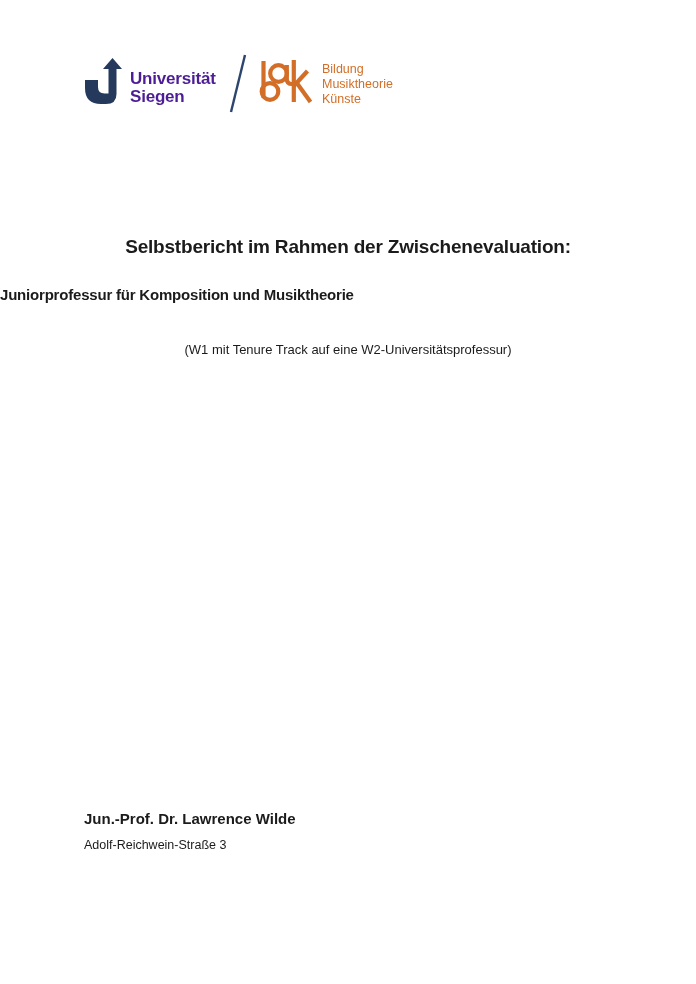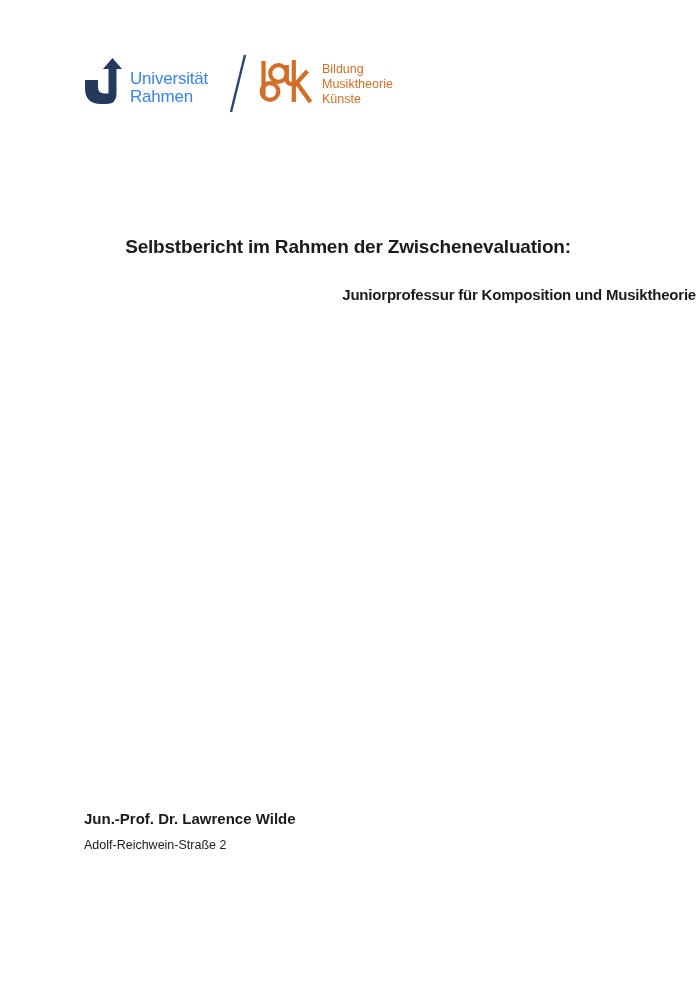--- a/index.html
+++ b/index.html
@@ -9,37 +9,37 @@
     height: 984px;
     background: #ffffff;
     font-family: "Liberation Sans", sans-serif;
     color: #1b1b1b;
     overflow: hidden;
   }
 
   
   .uni-icon   { position: absolute; left: 85px;  top: 58px;  width: 38px; height: 48px; }
   .uni-text   { position: absolute; left: 130px; top: 70px;
-                font-size: 17px; font-weight: normal; line-height: 17.5px;
-                letter-spacing: -0.2px; color: #3b82f6; }
+                font-size: 17px; font-weight: bold; line-height: 17.5px;
+                letter-spacing: -0.2px; color: #4c1d95; }
   .slash      { position: absolute; left: 228px; top: 52px; width: 20px; height: 62px; }
   .bak-icon   { position: absolute; left: 259px; top: 58px; width: 56px; height: 48px; }
   .bak-text   { position: absolute; left: 322px; top: 62px;
                 font-size: 12.5px; font-weight: normal; line-height: 15px;
                 color: #d26e27; }
 
   
   .title {
     position: absolute; left: 0; top: 236px; width: 696px; margin: 0;
     text-align: center; font-size: 19px; font-weight: bold;
     letter-spacing: -0.2px; color: #1b1b1b;
   }
   .subtitle {
     position: absolute; left: 0; top: 284px; width: 696px; margin: 0;
-    text-align: right; font-size: 15px; font-weight: bold;
+    text-align: left; font-size: 15px; font-weight: bold;
     line-height: 21px; letter-spacing: -0.2px; color: #1b1b1b;
   }
   .note {
     position: absolute; left: 0; top: 342px; width: 696px;
     text-align: center; font-size: 13px; font-weight: normal; color: #1b1b1b;
   }
 
   
   .author-name {
     position: absolute; left: 84px; top: 810px;
@@ -56,21 +56,21 @@
 <div class="page">
 
   <div>
 
     <svg class="uni-icon" viewBox="0 0 38 48" xmlns="http://www.w3.org/2000/svg" aria-hidden="true">
       <path fill="#25395c" d="M27.5 0 L37 11 L31.5 11 L31.5 36 Q31.5 46 21 46 L16 46 Q0 46 0 30 L0 22 L13 22 L13 29 Q13 35.5 19.5 35.5 L23.5 35.5 L23.5 11 L18 11 Z"></path>
     </svg>
 
     <div class="uni-text">
       <div>Universität</div>
-      <div>Rahmen</div>
+      <div>Siegen</div>
     </div>
 
     <svg class="slash" viewBox="0 0 20 62" xmlns="http://www.w3.org/2000/svg" aria-hidden="true">
       <line x1="17" y1="3" x2="3" y2="60" stroke="#2c446e" stroke-width="2.4"></line>
     </svg>
 
     <svg class="bak-icon" viewBox="0 0 56 48" xmlns="http://www.w3.org/2000/svg" aria-hidden="true">
       <g fill="none" stroke="#d26e27" stroke-width="4.2">
         <line x1="4.5" y1="3" x2="4.5" y2="40"></line>
         <circle cx="11" cy="33.5" r="8.3"></circle>
@@ -88,21 +88,22 @@
       <div>Künste</div>
     </div>
   </div>
 
   <h1 class="title">Selbstbericht im Rahmen der Zwischenevaluation:</h1>
 
   <h2 class="subtitle">
     <div>Juniorprofessur für Komposition und Musiktheorie</div>
   </h2>
 
+  <div class="note">(W1 mit Tenure Track auf eine W2-Universitätsprofessur)</div>
 
   <div>
     <div class="author-name">Jun.-Prof. Dr. Lawrence Wilde</div>
     <div class="author-address">
-      <div>Adolf-Reichwein-Straße 2</div>
+      <div>Adolf-Reichwein-Straße 3</div>
     </div>
   </div>
 
 </div>
 
 </body></html>

